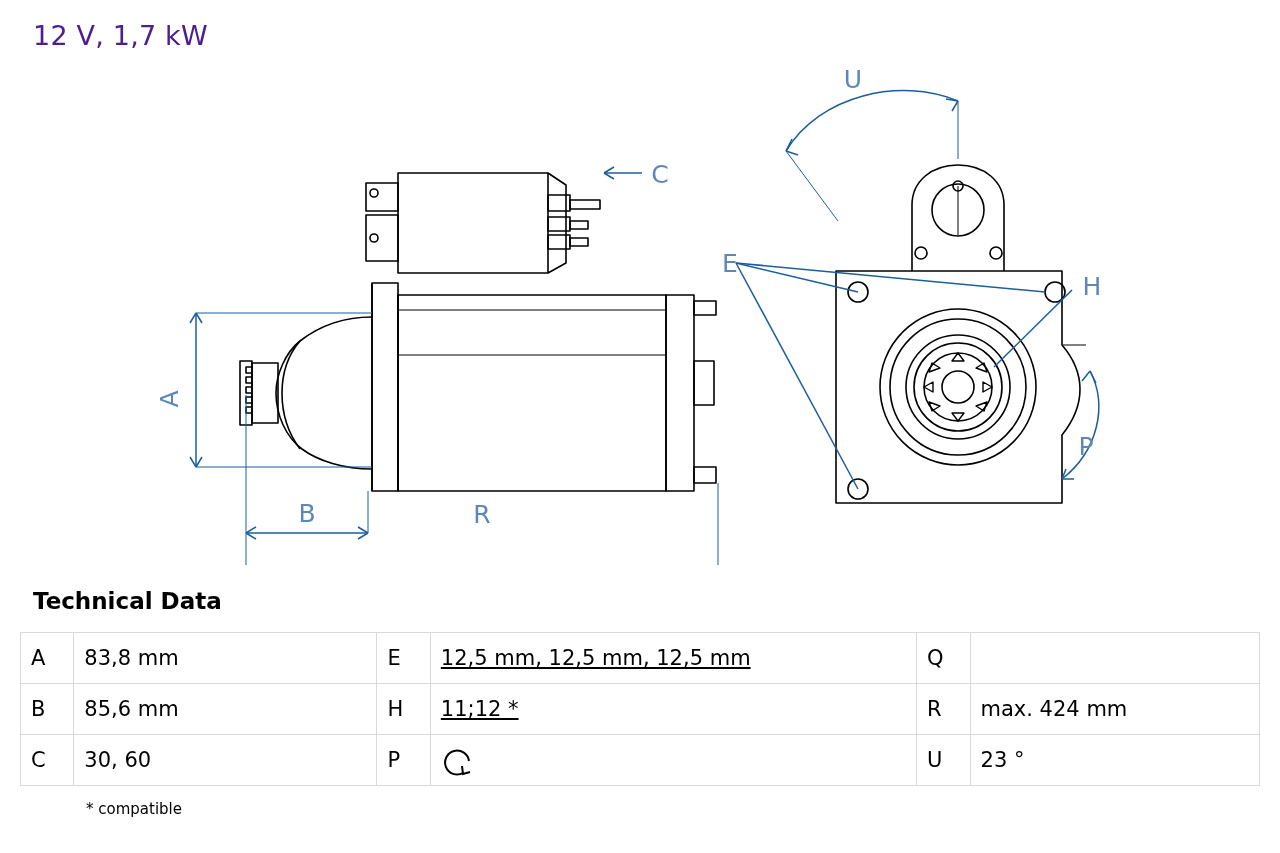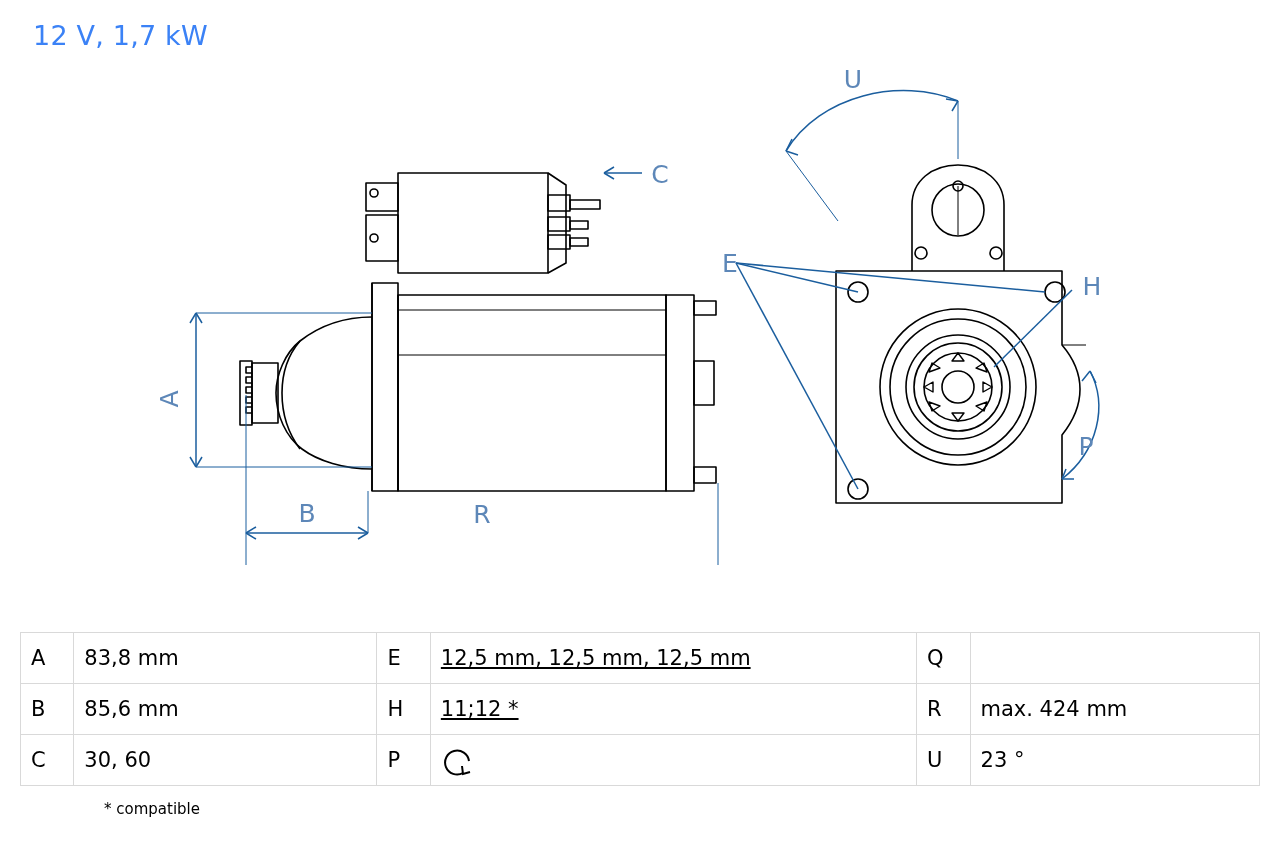--- a/index.html
+++ b/index.html
@@ -21,21 +21,21 @@
     width: 1280px;
     height: 853px;
   }
   .title {
     position: absolute;
     left: 33px;
     top: 20px;
     font-size: 27px;
     font-weight: 400;
     letter-spacing: 0.2px;
-    color: #3b82f6;
+    color: #4c1d95;
   }
   .drawing {
     position: absolute;
     left: 0;
     top: 55px;
     width: 1280px;
     height: 510px;
   }
   .tech-heading {
     position: absolute;
@@ -63,21 +63,21 @@
     width: 34px;
     text-align: left;
     padding-left: 16px;
     padding-right: 0;
   }
   td.val-a { width: 300px; }
   td.val-b { width: 480px; text-decoration: underline; }
   td.val-c { width: 280px; }
   .footnote {
     position: absolute;
-    left: 104px;
+    left: 86px;
     top: 800px;
     font-size: 15px;
     text-align: center;
   }
   .rot-icon {
     display: inline-block;
     width: 34px;
     height: 34px;
     position: relative;
     top: 6px;
@@ -206,20 +206,21 @@
         <text x="660" y="128" text-anchor="middle">C</text>
         <text x="730" y="217" text-anchor="middle">E</text>
         <text x="1092" y="240" text-anchor="middle">H</text>
         <text x="1086" y="400" text-anchor="middle">P</text>
         <text x="482" y="468" text-anchor="middle">R</text>
         <text x="853" y="33" text-anchor="middle">U</text>
       </g>
     </svg>
   </div>
 
+  <div class="tech-heading">Technical Data</div>
 
   <table class="tech">
     <tbody>
       <tr>
         <td class="key">A</td>
         <td class="val-a">83,8 mm</td>
         <td class="key">E</td>
         <td class="val-b">12,5 mm, 12,5 mm, 12,5 mm</td>
         <td class="key">Q</td>
         <td class="val-c"></td>

